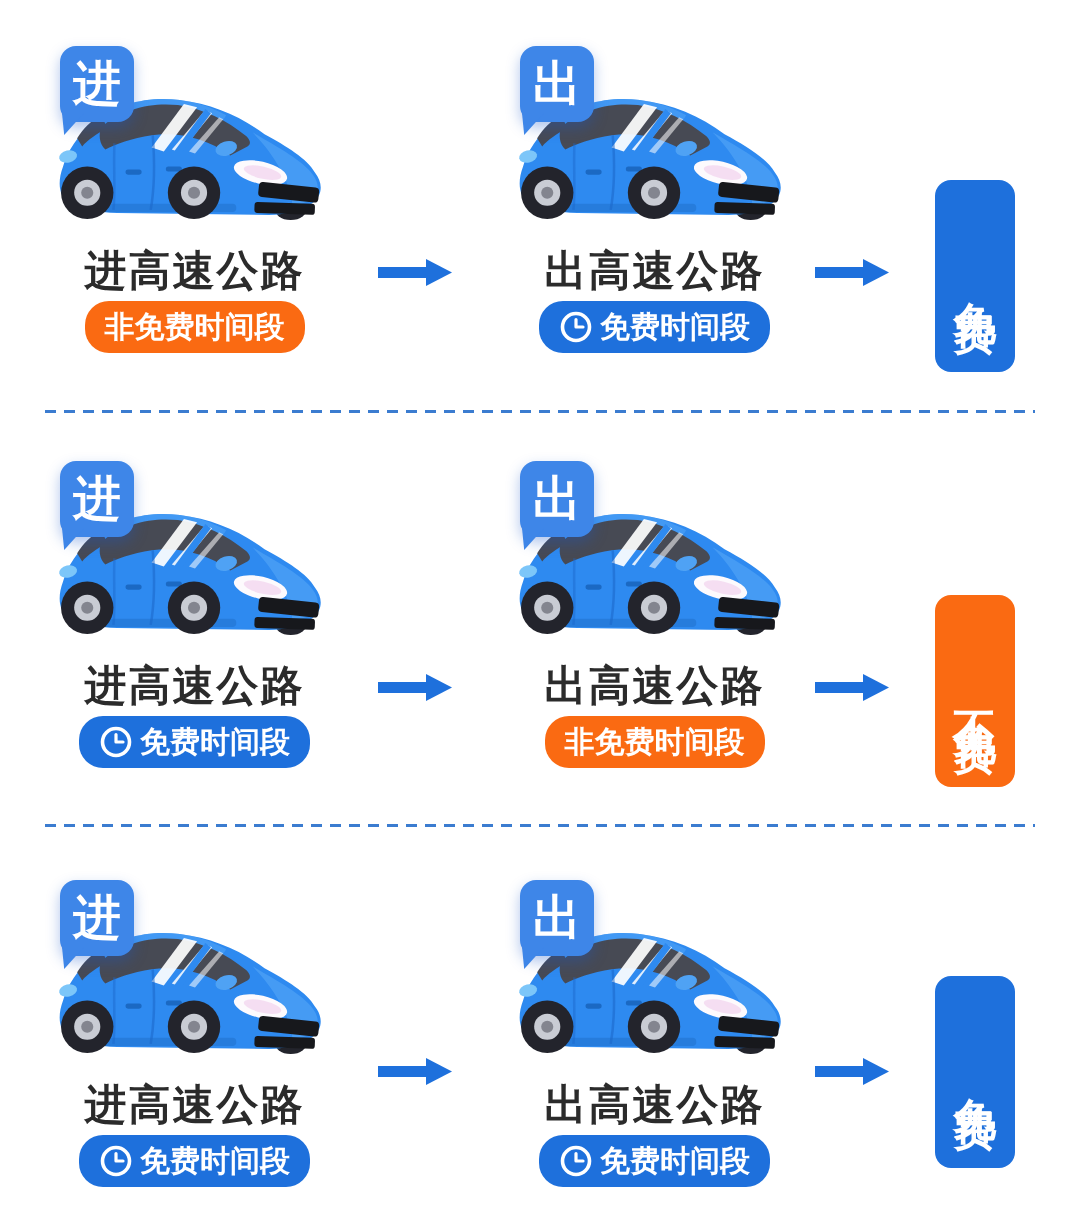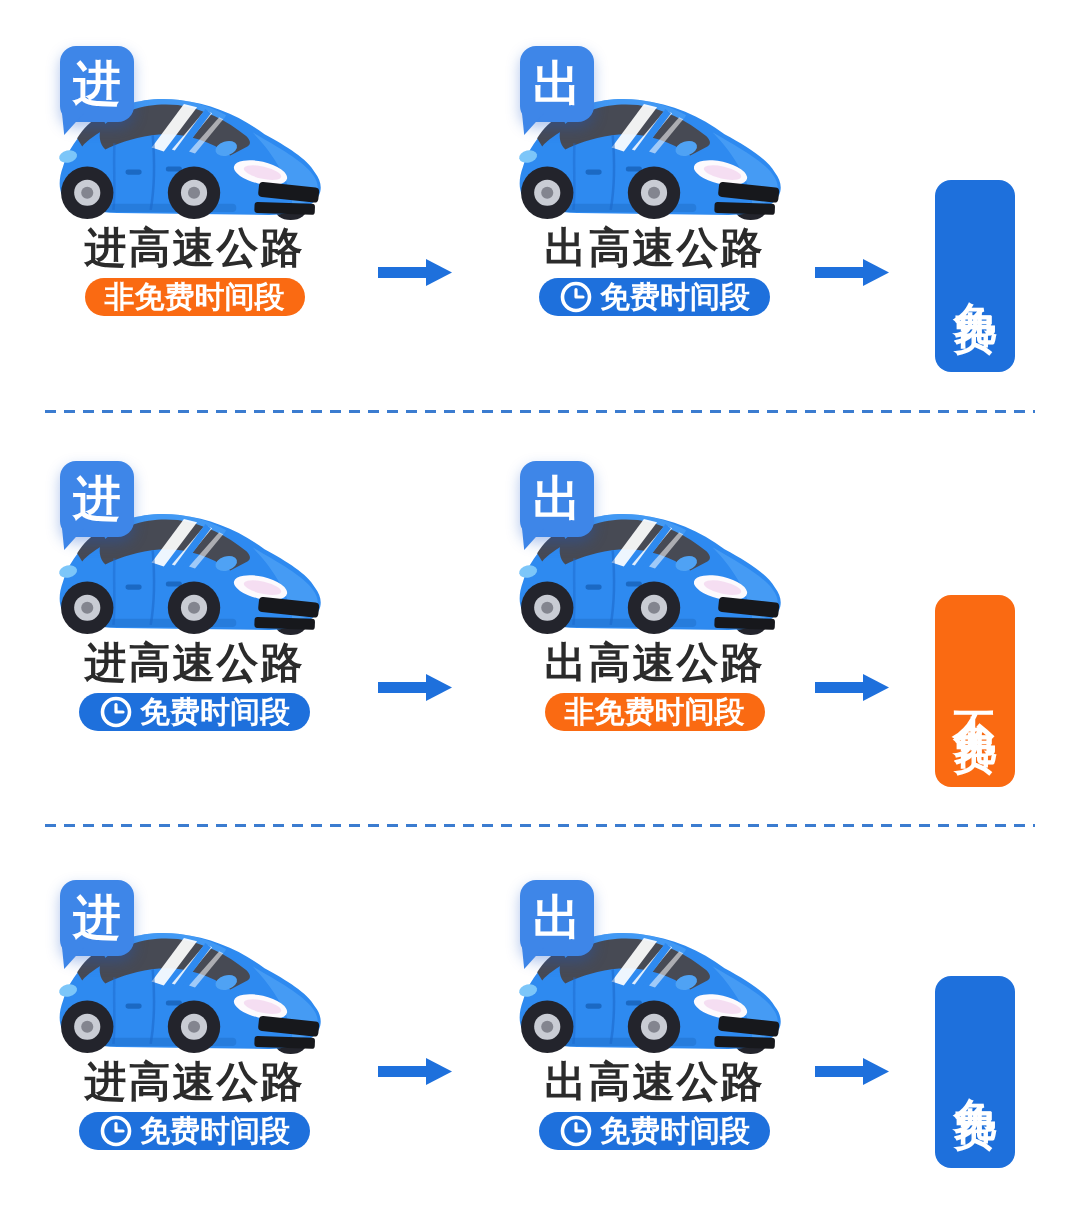--- a/index.html
+++ b/index.html
@@ -28,27 +28,27 @@
     color:#ffffff; font-size:48px; font-weight:700;
     box-shadow:0 6px 14px rgba(30,90,200,0.35);
   }
   .entry-badge::after {
     content:""; position:absolute; left:2px; bottom:-13px;
     width:22px; height:22px; background:#3E86E8;
     clip-path:polygon(0 0, 100% 0, 10% 100%);
   }
 
   .title {
-    margin-top:2px; text-align:center;
+    margin-top:25px; text-align:center;
     font-size:42px; line-height:46px; font-weight:700;
     color:#2B2B2B; letter-spacing:2px; white-space:nowrap;
   }
 
   .time-badge {
-    margin:7px auto 0; width:fit-content; height:38px;
+    margin:7px auto 0; width:fit-content; height:52px;
     border-radius:24px; padding:0 20px;
     display:flex; align-items:center; justify-content:center; gap:7px;
     color:#ffffff; font-size:30px; font-weight:700; white-space:nowrap;
   }
   .tb-blue { background:#1E70DC;align-items:center; }
   .tb-orange { background:#FA6A12; }
   .clock { width:34px; height:34px; flex:0 0 auto; }
 
   .arrow { position:absolute; top:219px; width:74px; height:27px; }
   .arrow1 { left:378px; }

